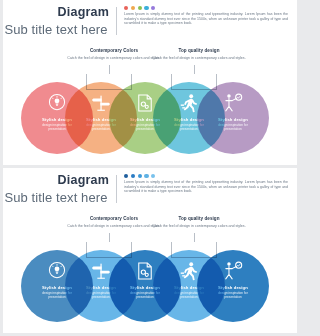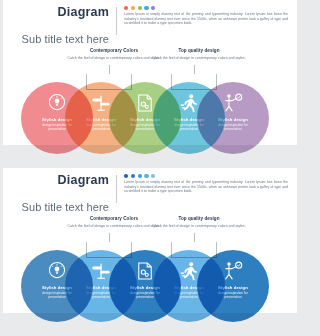--- a/index.html
+++ b/index.html
@@ -7,42 +7,42 @@
     width: 300px; height: 336px;
     background: #e9eaec;
     font-family: "Liberation Sans", sans-serif;
     overflow: hidden;
   }
   .page { position: relative; width: 300px; height: 336px; }
 
   .slide {
     position: absolute;
     left: 3px; width: 294px;
-    height: 145px;
+    height: 165px;
     background: #ffffff;
   }
   .slide.s1 { top: 0px; }
   .slide.s2 { top: 168px; }
 
   
   .header {
     position: absolute; left: 0; top: 6px;
     width: 294px; height: 30px;
     display: flex; align-items: flex-start;
   }
   .head-left {
     width: 113px; text-align: right; padding-right: 7px;
   }
   .title {
     font-size: 12.5px; font-weight: bold; color: #2e3b4e;
     letter-spacing: 0.2px; line-height: 13px;
   }
   .subtitle {
-    font-size: 11px; color: #5d6a78; line-height: 10px;
-    margin-top: 15px; letter-spacing: 0.1px;
+    font-size: 13px; color: #5d6a78; line-height: 10px;
+    margin-top: 6px; letter-spacing: 0.1px; text-align: center;
   }
   .divider {
     width: 1px; height: 28px; background: #c8ccd2; margin-top: 1px;
   }
   .head-right { padding-left: 7px; width: 170px; }
   .dots { display: flex; gap: 2.6px; margin-bottom: 2px; }
   .dot { width: 4.2px; height: 4.2px; border-radius: 50%; }
   .lorem {
     font-size: 3.5px; line-height: 4.6px; color: #6b7785;
     width: 164px; text-align: justify;

